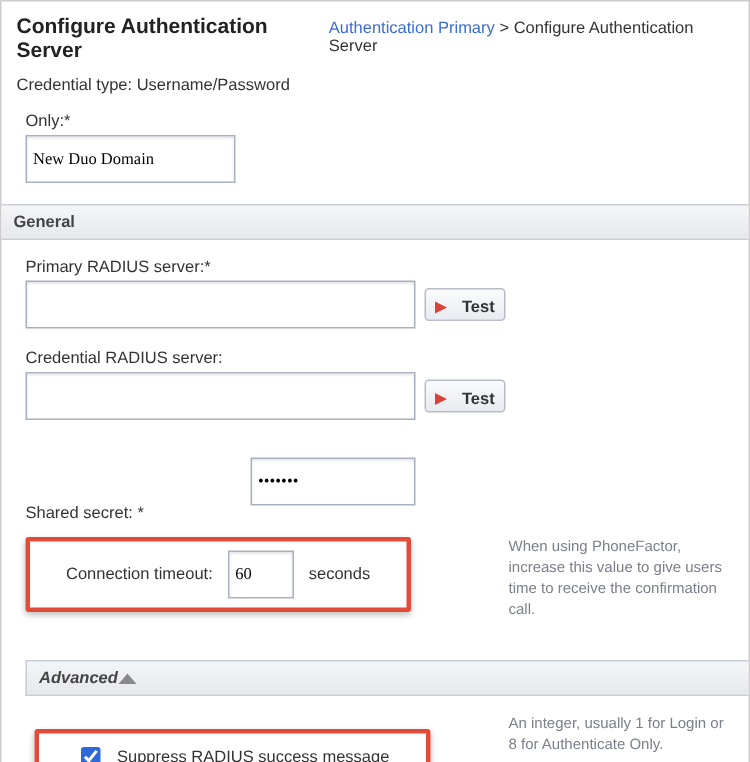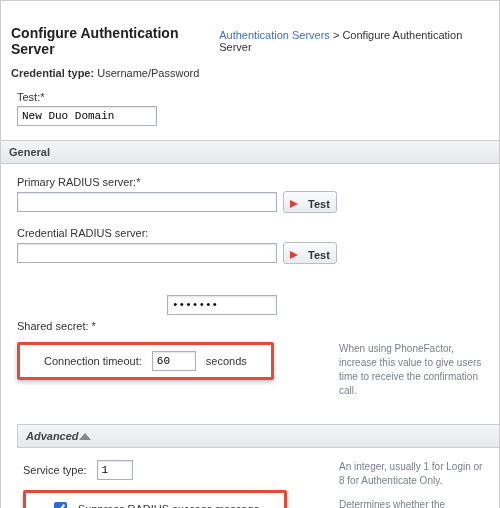--- a/index.html
+++ b/index.html
@@ -10,33 +10,33 @@
     font-size: 11px;
     color: #333;
     background: #fff;
     width: 500px;
   }
   .page { border: 1px solid #ccc; padding: 4px 10px 10px 10px; }
   .header {
     display: flex;
     justify-content: space-between;
     align-items: center;
-    margin: 20px 0 10px 0;
+    margin: 4px 0 10px 0;
   }
   .title { font-weight: bold; font-size: 14px; color: #222; }
   .crumbs { font-size: 11px; }
   .crumbs a { color: #3b6dd2; text-decoration: none; }
   .intro { margin: 6px 0 18px 0; color: #444; }
   .cred-row { margin-bottom: 12px; }
-  .cred-row .lbl { font-weight: bold; }
+  .cred-row .lbl { font-weight: normal; }
   .form-row { margin: 8px 0 14px 0; }
   .form-row .lbl { display: block; margin-bottom: 3px; color: #333; }
   input[type="text"], input[type="password"] {
-    font-family: Liberation Mono, monospace; font-size: 11px;
-    padding: 2px 4px; border: 1px solid #a7b1c2; height: 20px;
+    font-family: Liberation Serif, serif; font-size: 11px;
+    padding: 2px 4px; border: 1px solid #a7b1c2; height: 32px;
     box-shadow: inset 0 1px 2px rgba(0,0,0,.12);
   }
   .section-head {
     background: linear-gradient(#f4f5f7,#e6e8ec);
     border: 1px solid #c8ccd4;
     border-left: none; border-right: none;
     font-weight: bold;
     padding: 5px 8px;
     color: #444;
     margin: 8px -10px 12px -10px;
@@ -113,34 +113,34 @@
   .adv-two-col .left { flex: 1; }
 </style>
 </head>
 <body>
 
 <div class="page">
 
   <div class="header">
     <div class="title">Configure Authentication Server</div>
     <div class="crumbs">
-      <a href="#">Authentication Servers</a>
+      <a href="#">Authentication Primary</a>
       <span> &gt; </span>
       <span>Configure Authentication Server</span>
     </div>
   </div>
 
 
   <div class="cred-row">
     <span class="lbl">Credential type:</span>
     <span>Username/Password</span>
   </div>
 
   <div class="form-row" style="padding-left:6px">
-    <span class="lbl">Test:*</span>
+    <span class="lbl">Only:*</span>
     <input type="text" style="width: 140px;" value="New Duo Domain">
   </div>
 
   <div class="section-head">
     <span>General</span>
   </div>
 
   <div class="server-block">
     <span class="lbl">Primary RADIUS server:*</span>
     <div class="server-line">
@@ -183,24 +183,20 @@
   <div style="height:18px"></div>
 
   <div class="section-head adv">
     <span>Advanced</span>
     <span class="chevron-up"></span>
   </div>
 
   <div class="adv-block">
     <div class="adv-two-col">
       <div class="left">
-        <div class="svc-row">
-          <span>Service type:</span>
-          <input type="text" value="1" style="">
-        </div>
         <div class="highlight">
           <div class="chk-row">
             <input type="checkbox" checked="" style="">
             <span>Suppress RADIUS success message</span>
           </div>
         </div>
       </div>
       <div class="helptext">
         <div style="margin-bottom:10px">An integer, usually 1 for Login or 8 for Authenticate Only.</div>
         <div>Determines whether the appliance displays the login confirmation message (as configured on the RADIUS server) to the end user.</div>

